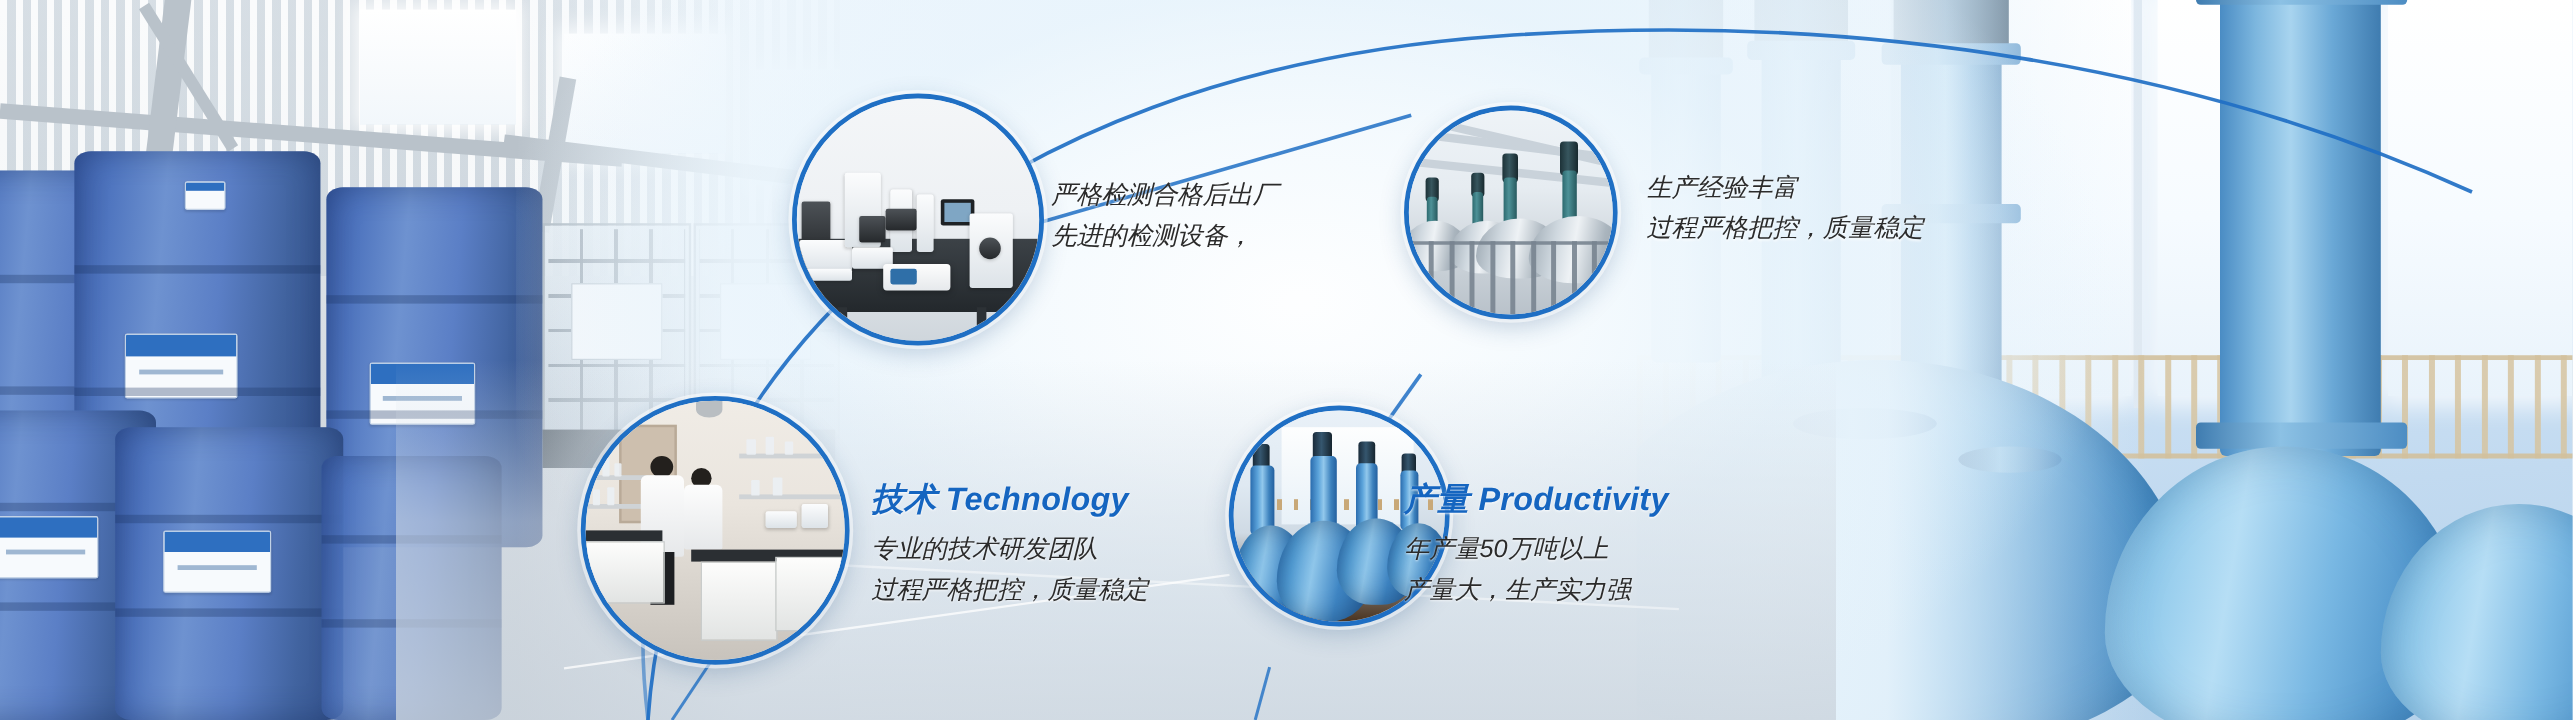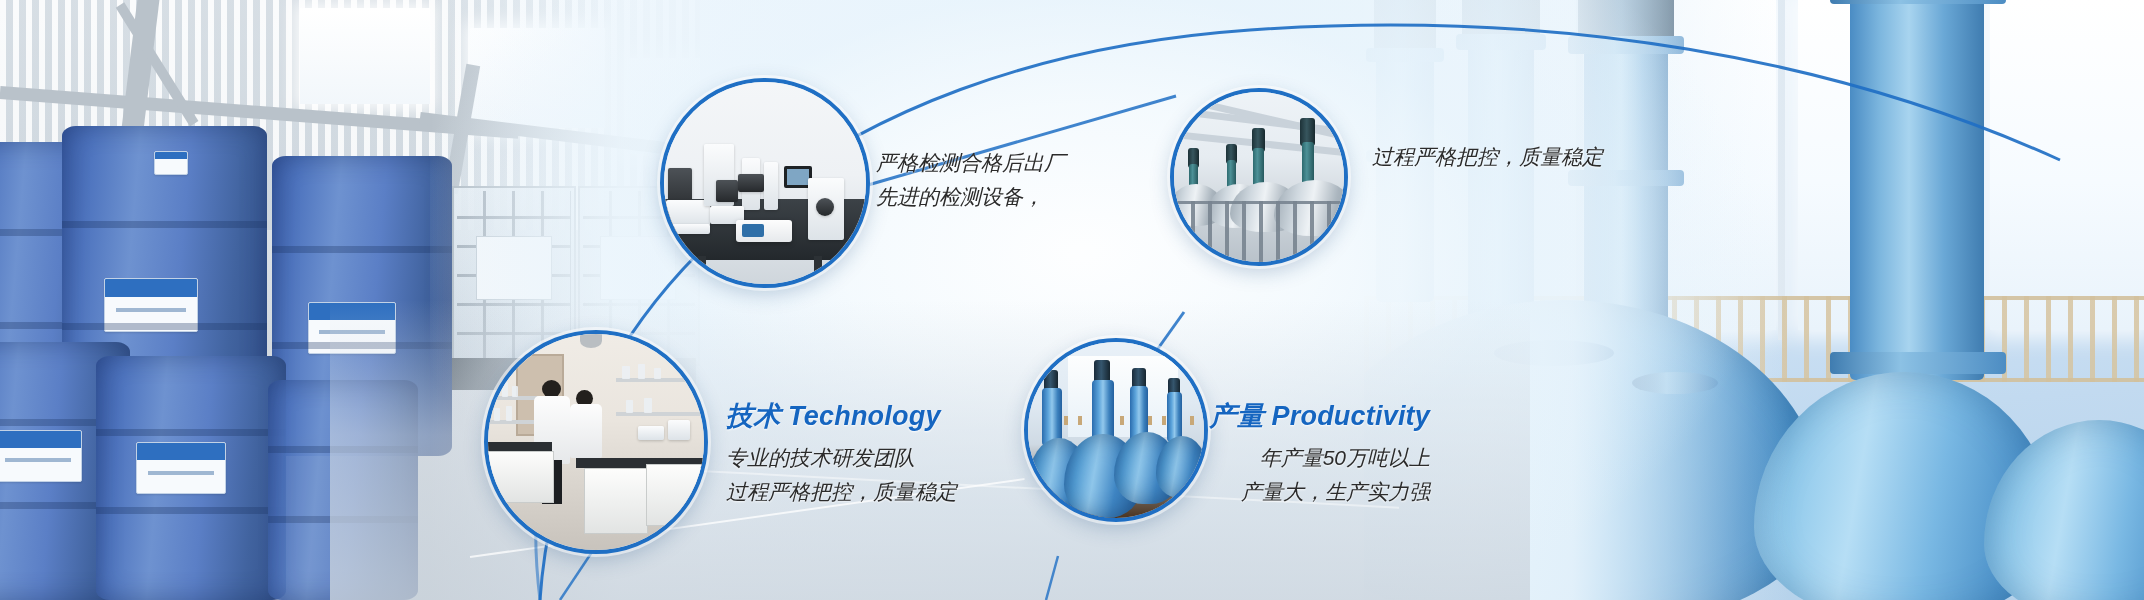--- a/index.html
+++ b/index.html
@@ -187,21 +187,21 @@
   .txt p{
     margin:0 0 4px 0;
     font-size:21px;
     font-style:italic;
     line-height:1.42;
     color:#2b2b2b;
     white-space:nowrap;
     text-shadow:0 1px 2px rgba(255,255,255,.85);
   }
   .txt.right-al{text-align:right;}
-  .txt.right-al h3, .txt.right-al p{text-align:right;}
+  .txt.right-al h3, .txt.right-al p{text-align:left;}
 </style>
 </head>
 <body>
 
 <div class="banner">
 
   <div class="photo-left">
     <div class="wall-panel"></div>
     <div class="window-hi" style="left:300px;top:8px;width:130px;height:96px;"></div>
     <div class="window-hi" style="left:470px;top:28px;width:135px;height:100px;"></div>
@@ -408,20 +408,21 @@
       <div class="bvessel" style="left:128px;top:94px;width:52px;height:62px;"></div>
     </div>
   </div>
 
   <div class="txt" style="left:876px;top:148px;">
     <p>严格检测合格后出厂</p>
     <p>先进的检测设备，</p>
   </div>
 
   <div class="txt" style="left:1372px;top:142px;">
+    <p>生产经验丰富</p>
     <p>过程严格把控，质量稳定</p>
   </div>
 
   <div class="txt" style="left:726px;top:398px;">
     <h3>技术 Technology</h3>
     <p>专业的技术研发团队</p>
     <p>过程严格把控，质量稳定</p>
   </div>
 
   <div class="txt right-al" style="left:1170px;top:398px;width:260px;">

